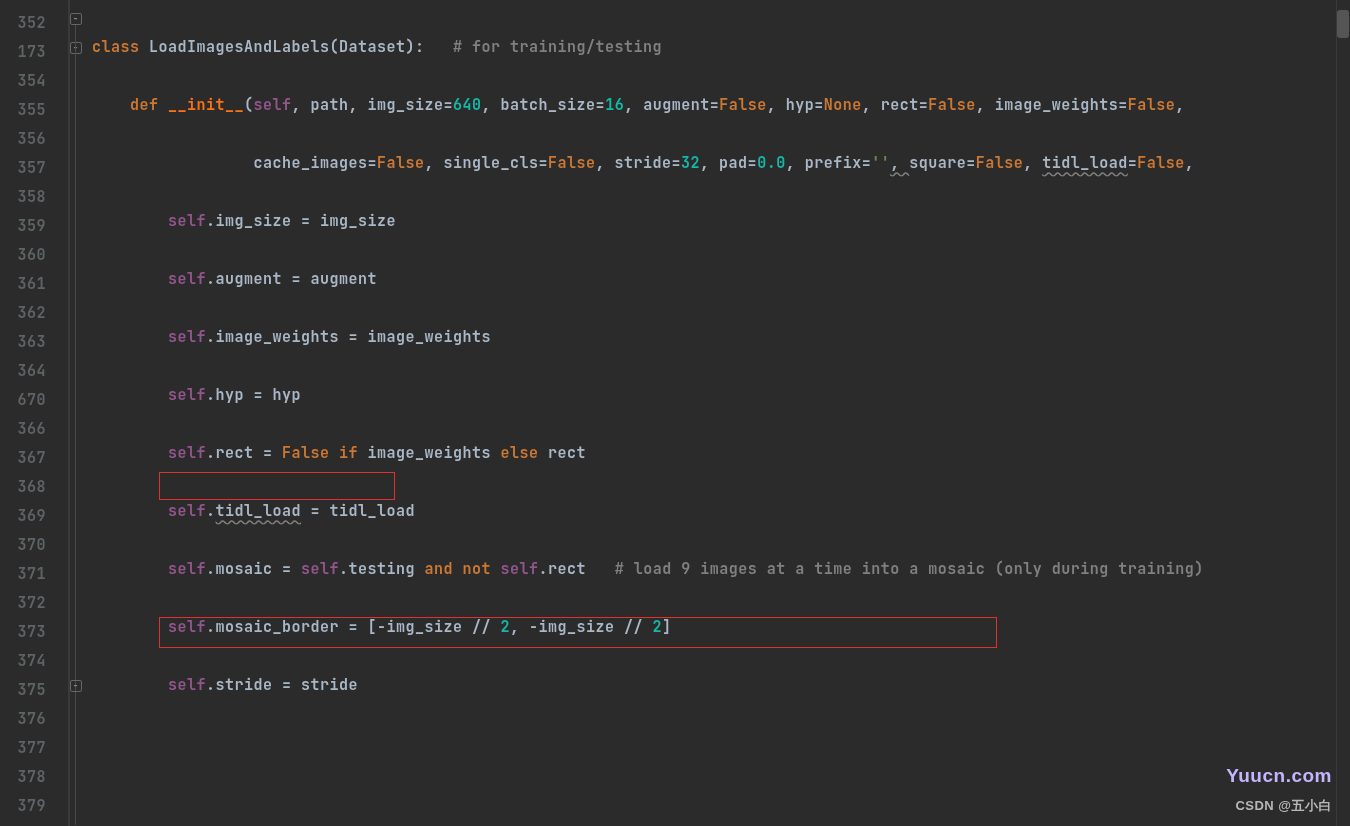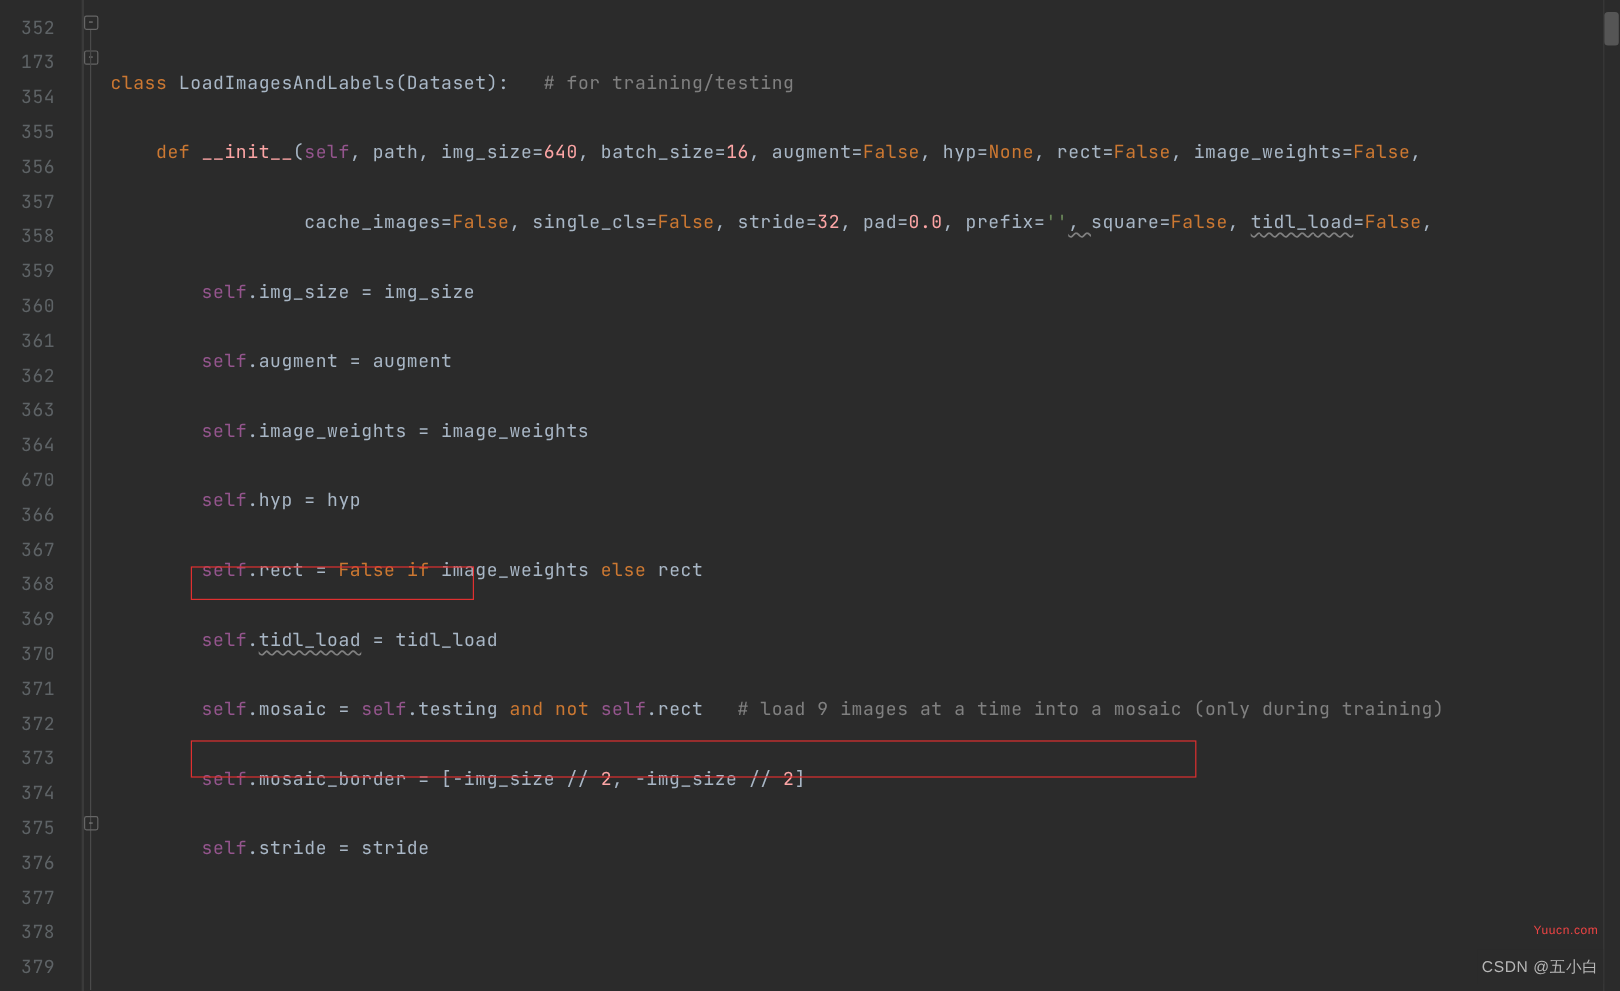--- a/index.html
+++ b/index.html
@@ -14,20 +14,21 @@
     width: 1350px;
     height: 826px;
     position: relative;
   }
   .editor {
     display: flex;
     width: 1350px;
     height: 826px;
     background: #2b2b2b;
     position: relative;
+    font-weight: bold;
   }
   .gutter {
     width: 70px;
     border-right: 2px solid #3a3a3a;
     background: #2b2b2b;
     flex-shrink: 0;
     text-align: right;
     color: #5e6366;
     padding-top: 9px;
     padding-right: 22px;
@@ -54,28 +55,28 @@
     text-align: center;
   }
   .fold-col .guide {
     position: absolute;
     left: 5px;
     width: 1px;
     background: #4a4a4a;
   }
   .code {
     flex: 1;
-    padding-top: 26px;
+    padding-top: 4px;
     white-space: pre;
     position: relative;
   }
   .code .line { height: 29px; position: relative; }
   .kw { color: #cc7832; }
-  .mfn { color: #fca5a5; }
-  .num { color: #fca5a5; }
+  .mfn { color: #f97316; }
+  .num { color: #14b8a6; }
   .sf { color: #94558d; }
   .str { color: #6a8759; }
   .com { color: #808080; }
   .id { color: #a9b7c6; }
   .wavy { text-decoration: underline wavy #808080; text-underline-offset: 3px; }
   .red-box {
     position: absolute;
     border: 1.5px solid #e03030;
     pointer-events: none;
     z-index: 3;
@@ -95,22 +96,22 @@
     top: 10px;
     width: 12px;
     height: 28px;
     background: #555;
     border-radius: 3px;
   }
   .watermark1 {
     position: absolute;
     right: 18px;
     bottom: 36px;
-    color: #ef4444;
-    font-size: 10px;
+    color: #c4b5fd;
+    font-size: 19px;
     letter-spacing: 0.5px;
     z-index: 5;
     font-family: sans-serif;
     text-align: right;
   }
   .watermark2 {
     position: absolute;
     right: 14px;
     bottom: 6px;
     color: #b7b7b7;

